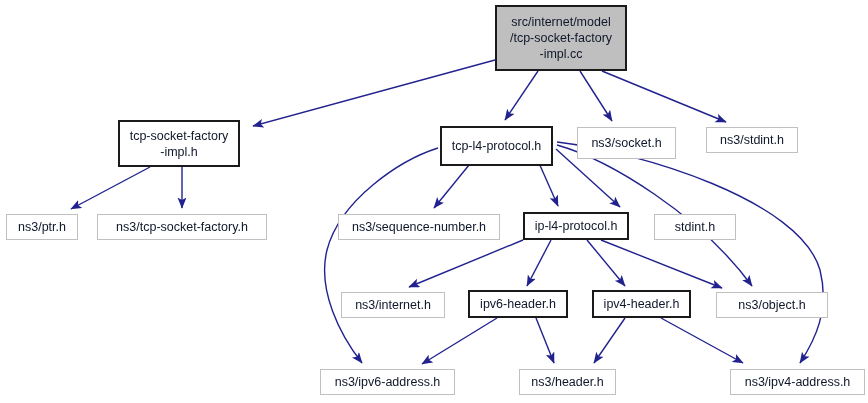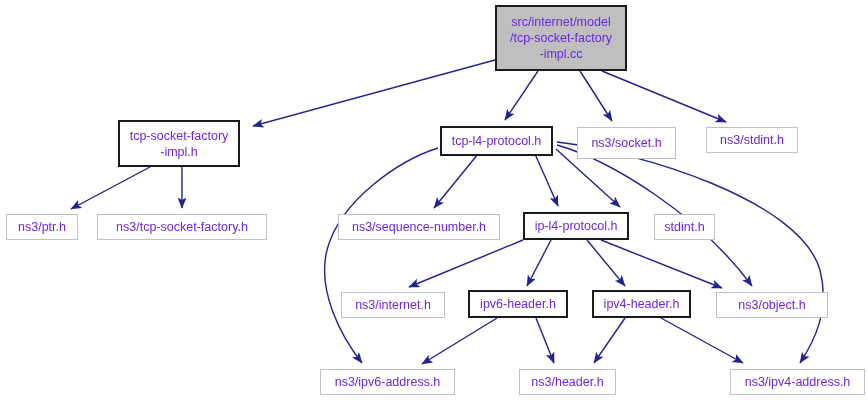--- a/index.html
+++ b/index.html
@@ -26,21 +26,21 @@
   }
   .node {
     position: absolute;
     box-sizing: border-box;
     display: flex;
     align-items: center;
     justify-content: center;
     text-align: center;
     background: #ffffff;
     border: 1px solid #c0c0c0;
-    color: #6d28d9;
+    color: #0f172a;
     font-size: 12.5px;
     line-height: 16px;
     white-space: pre;
     letter-spacing: 0px;
   }
   .node.bold {
     border: 2px solid #1a1a1a;
   }
   .node.root {
     border: 2px solid #1a1a1a;
@@ -82,28 +82,28 @@
         <path d="M625,318 L594,363" fill="none" stroke="#22228f" stroke-width="1.4" marker-end="url(#arrowhead)"></path>
         <path d="M661,318 L743,363" fill="none" stroke="#22228f" stroke-width="1.4" marker-end="url(#arrowhead)"></path>
       </g>
   </svg>
   <div id="node-layer">
       <div class="node root" style="left: 495px; top: 5px; width: 132px; height: 66px;"><span>src/internet/model
 /tcp-socket-factory
 -impl.cc</span></div>
       <div class="node bold" style="left: 118px; top: 120px; width: 122px; height: 47px;"><span>tcp-socket-factory
 -impl.h</span></div>
-      <div class="node bold" style="left: 440px; top: 126px; width: 113px; height: 30px;"><span>tcp-l4-protocol.h</span></div>
+      <div class="node bold" style="left: 440px; top: 126px; width: 113px; height: 40px;"><span>tcp-l4-protocol.h</span></div>
       <div class="node" style="left: 577px; top: 127px; width: 99px; height: 32px;"><span>ns3/socket.h</span></div>
       <div class="node" style="left: 706px; top: 127px; width: 92px; height: 26px;"><span>ns3/stdint.h</span></div>
       <div class="node" style="left: 6px; top: 214px; width: 72px; height: 26px;"><span>ns3/ptr.h</span></div>
       <div class="node" style="left: 97px; top: 214px; width: 170px; height: 26px;"><span>ns3/tcp-socket-factory.h</span></div>
       <div class="node" style="left: 338px; top: 214px; width: 162px; height: 26px;"><span>ns3/sequence-number.h</span></div>
       <div class="node bold" style="left: 523px; top: 212px; width: 106px; height: 28px;"><span>ip-l4-protocol.h</span></div>
-      <div class="node" style="left: 654px; top: 214px; width: 61px; height: 26px;"><span>stdint.h</span></div>
+      <div class="node" style="left: 654px; top: 214px; width: 82px; height: 26px;"><span>stdint.h</span></div>
       <div class="node" style="left: 341px; top: 292px; width: 104px; height: 26px;"><span>ns3/internet.h</span></div>
       <div class="node bold" style="left: 468px; top: 290px; width: 100px; height: 28px;"><span>ipv6-header.h</span></div>
       <div class="node bold" style="left: 592px; top: 290px; width: 99px; height: 28px;"><span>ipv4-header.h</span></div>
       <div class="node" style="left: 716px; top: 292px; width: 112px; height: 26px;"><span>ns3/object.h</span></div>
       <div class="node" style="left: 320px; top: 369px; width: 135px; height: 26px;"><span>ns3/ipv6-address.h</span></div>
       <div class="node" style="left: 519px; top: 369px; width: 97px; height: 26px;"><span>ns3/header.h</span></div>
       <div class="node" style="left: 730px; top: 369px; width: 135px; height: 26px;"><span>ns3/ipv4-address.h</span></div>
     </div>
 </div>
 

